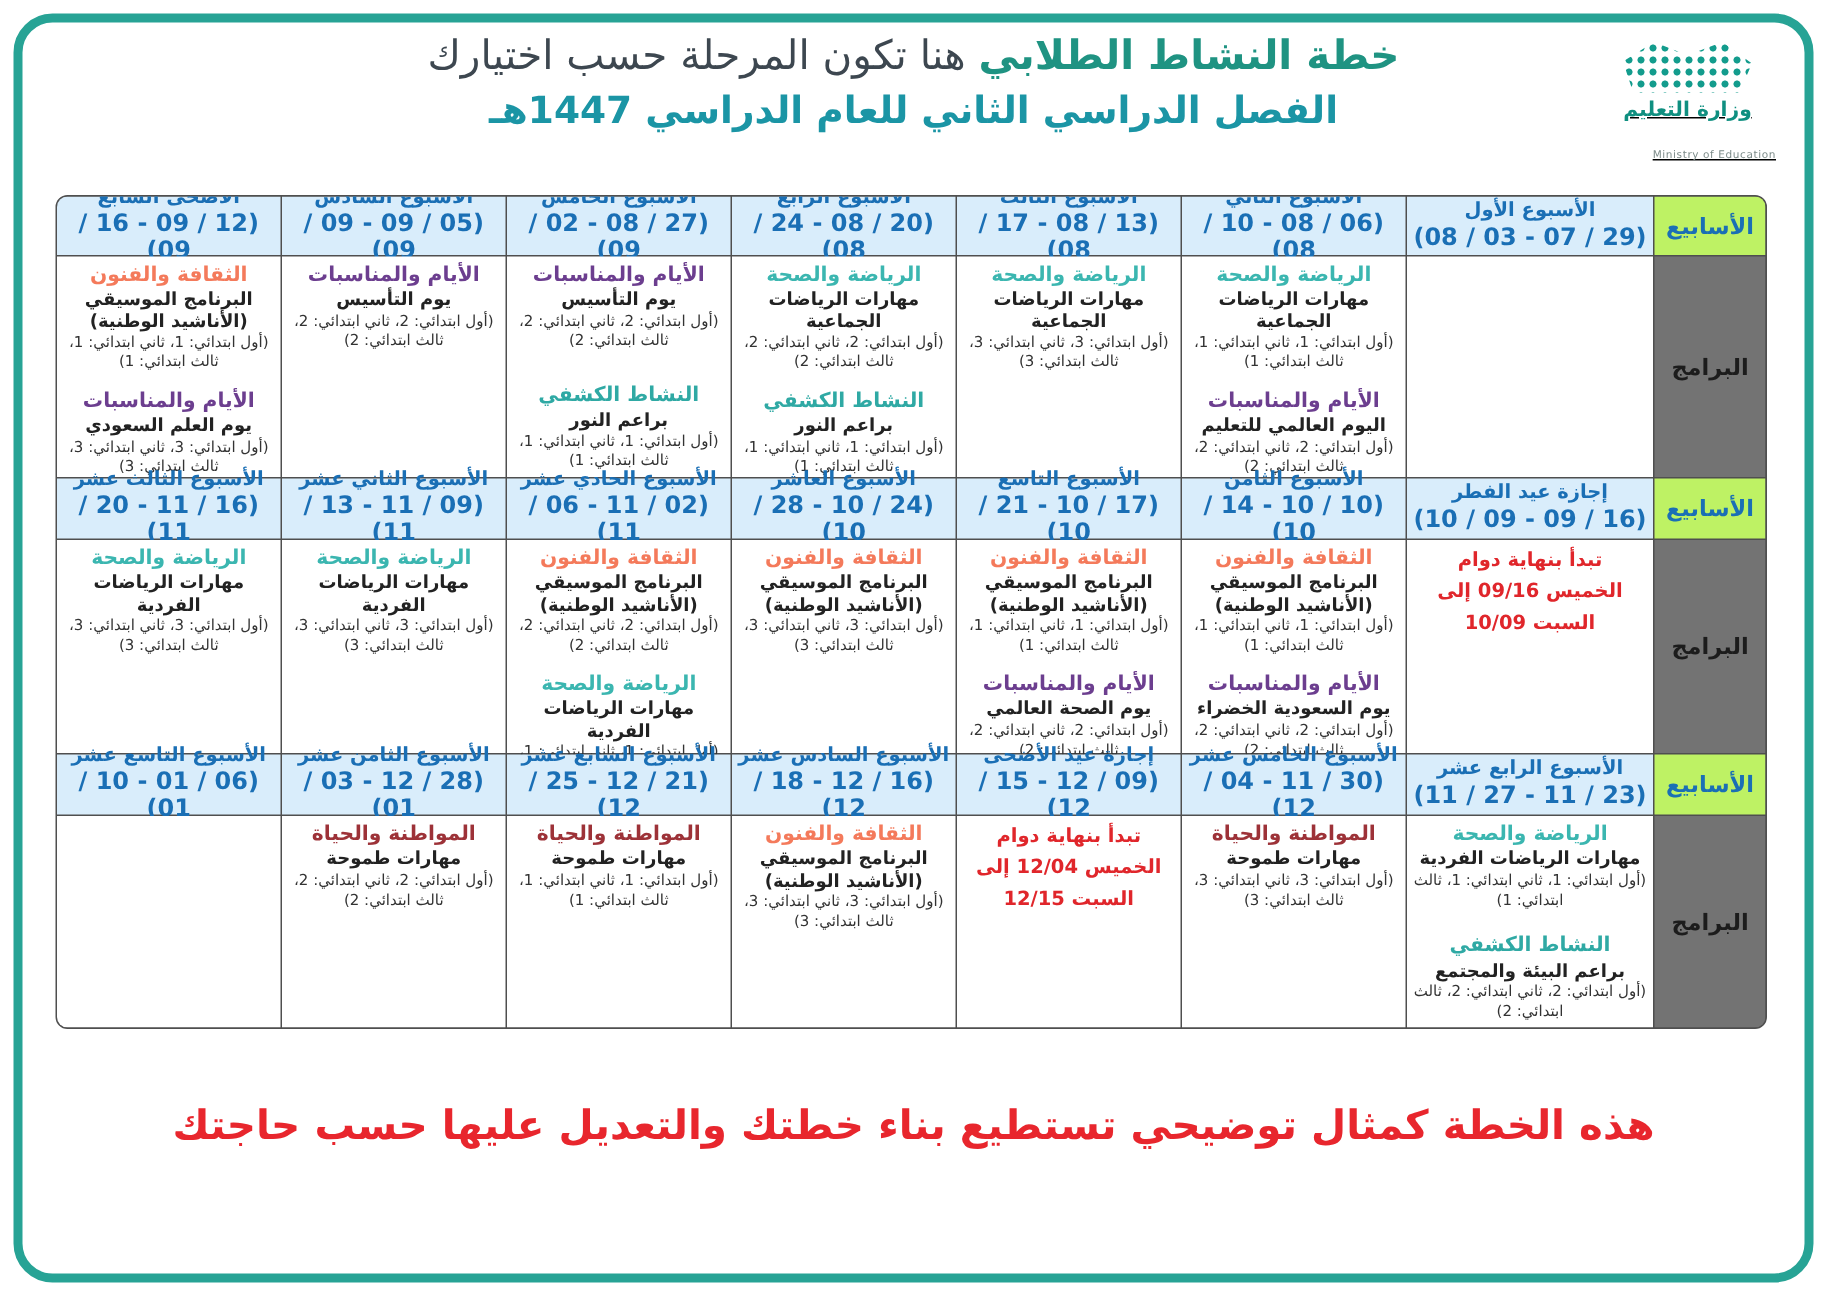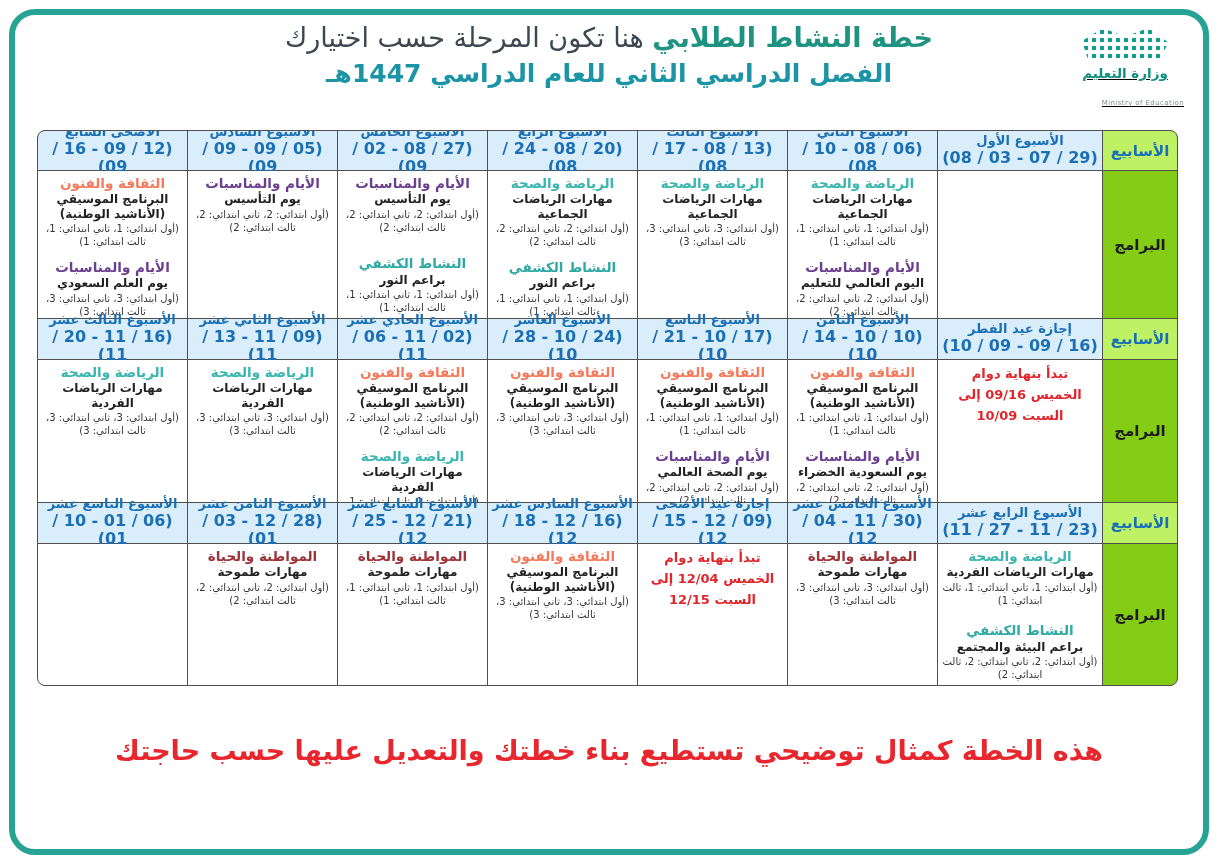--- a/index.html
+++ b/index.html
@@ -33,21 +33,21 @@
     gap:1px;background:#4f4f4f;border:1px solid #4f4f4f;
     border-radius:8px;overflow:hidden;
   }
   .cell{background:#fff;}
   .wh{background:#d9edfb;color:#1a6fb5;display:flex;flex-direction:column;
       align-items:center;justify-content:center;font-weight:bold;text-align:center;}
   .wh-t{font-size:13px;line-height:1.15;}
   .wh-d{font-size:16px;line-height:1.15;}
   .lab{display:flex;align-items:center;justify-content:center;font-weight:bold;font-size:15px;text-align:center;}
   .lab-w{background:#bef264;color:#1a6fb5;}
-  .lab-p{background:#84cc16;color:#1c1c1c;}
+  .lab-p{background:#737373;color:#1c1c1c;}
   .bd{display:flex;flex-direction:column;align-items:center;justify-content:space-between;
       gap:11px;padding:4px 3px;text-align:center;}
   .prog{width:100%;}
   .cat{font-size:13.5px;font-weight:bold;line-height:1.2;}
   .pname{font-size:12px;font-weight:bold;color:#222;line-height:1.2;margin-top:1px;}
   .pdet{font-size:10px;color:#333;line-height:1.3;margin-top:1px;}
   .note{font-weight:bold;font-size:13px;line-height:1.6;padding:0 6px;}
   
   .footer-note{
     position:absolute;top:735px;left:0;right:0;text-align:center;direction:rtl;

